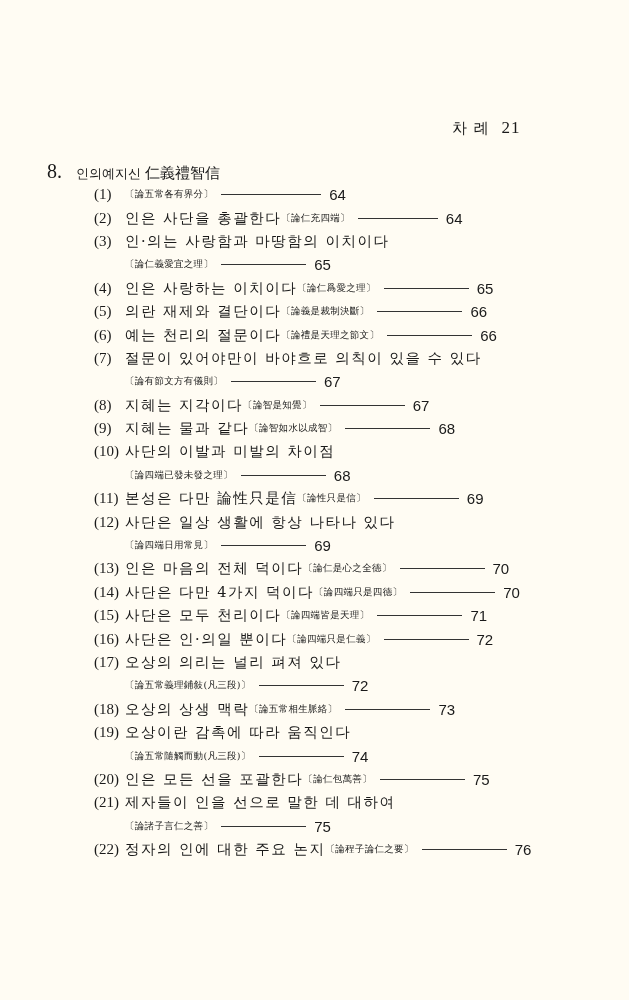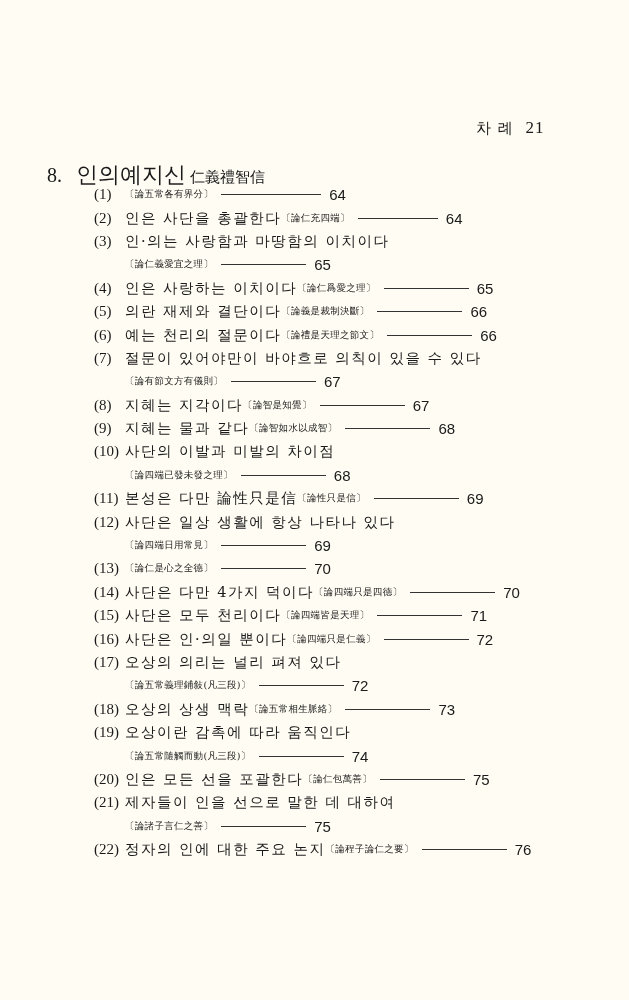--- a/index.html
+++ b/index.html
@@ -1,24 +1,24 @@
 <!DOCTYPE html>
 <html><head>
 <meta charset="utf-8">
 <style>
   html, body { margin:0; padding:0; }
   body {
     width:629px; height:1000px; background:#fffcf3; position:relative; overflow:hidden;
     font-family:"DejaVu Serif", serif; color:#1a1a1a;
   }
-  .running-head { position:absolute; top:118px; left:476px; font-size:15px; letter-spacing:1px; }
+  .running-head { position:absolute; top:118px; left:452px; font-size:15px; letter-spacing:1px; }
   .running-head .num { font-family:"Liberation Serif", serif; font-size:17px; margin-left:6px; }
   .chapter { position:absolute; top:160px; left:47px; font-size:18px; display:flex; align-items:baseline; }
   .chapter .cnum { font-family:"Liberation Serif", serif; font-size:20px; margin-right:14px; }
-  .chapter .ktitle { font-size:22px;font-family:Liberation Serif, serif; }
+  .chapter .ktitle { font-size:13px;font-family:Liberation Serif, serif; }
   .chapter .htitle { font-size:15px; margin-left:4px; }
   .toc { position:absolute; top:183px; left:94px; width:440px; }
   .row { height:23.4px; display:flex; align-items:center; white-space:nowrap; font-size:14.5px; }
   .row .idx { font-family:"Liberation Serif", serif; font-size:15px; display:inline-block; min-width:31px; }
   .row .kt { letter-spacing:1.5px; }
   .row .hz { font-size:9.5px; letter-spacing:0.3px; }
   .row.sub { padding-left:31px; }
   .row .leader { display:inline-block; height:1px; background:#333; margin:0 8px 0 8px; }
   .row .pg { font-family:"Liberation Sans", sans-serif; font-size:15px; }
 </style>
@@ -123,20 +123,21 @@
       <span class="idx">(12)</span>
       <span class="kt">사단은 일상 생활에 항상 나타나 있다</span>
     </div>
     <div class="row sub">
       <span class="hz">〔論四端日用常見〕</span>
       <span class="leader" style="width:85px"></span>
       <span class="pg">69</span>
     </div>
     <div class="row">
       <span class="idx">(13)</span>
+      <span class="kt">인은 마음의 전체 덕이다</span>
       <span class="hz">〔論仁是心之全德〕</span>
       <span class="leader" style="width:85px"></span>
       <span class="pg">70</span>
     </div>
     <div class="row">
       <span class="idx">(14)</span>
       <span class="kt">사단은 다만 4가지 덕이다</span>
       <span class="hz">〔論四端只是四德〕</span>
       <span class="leader" style="width:85px"></span>
       <span class="pg">70</span>

